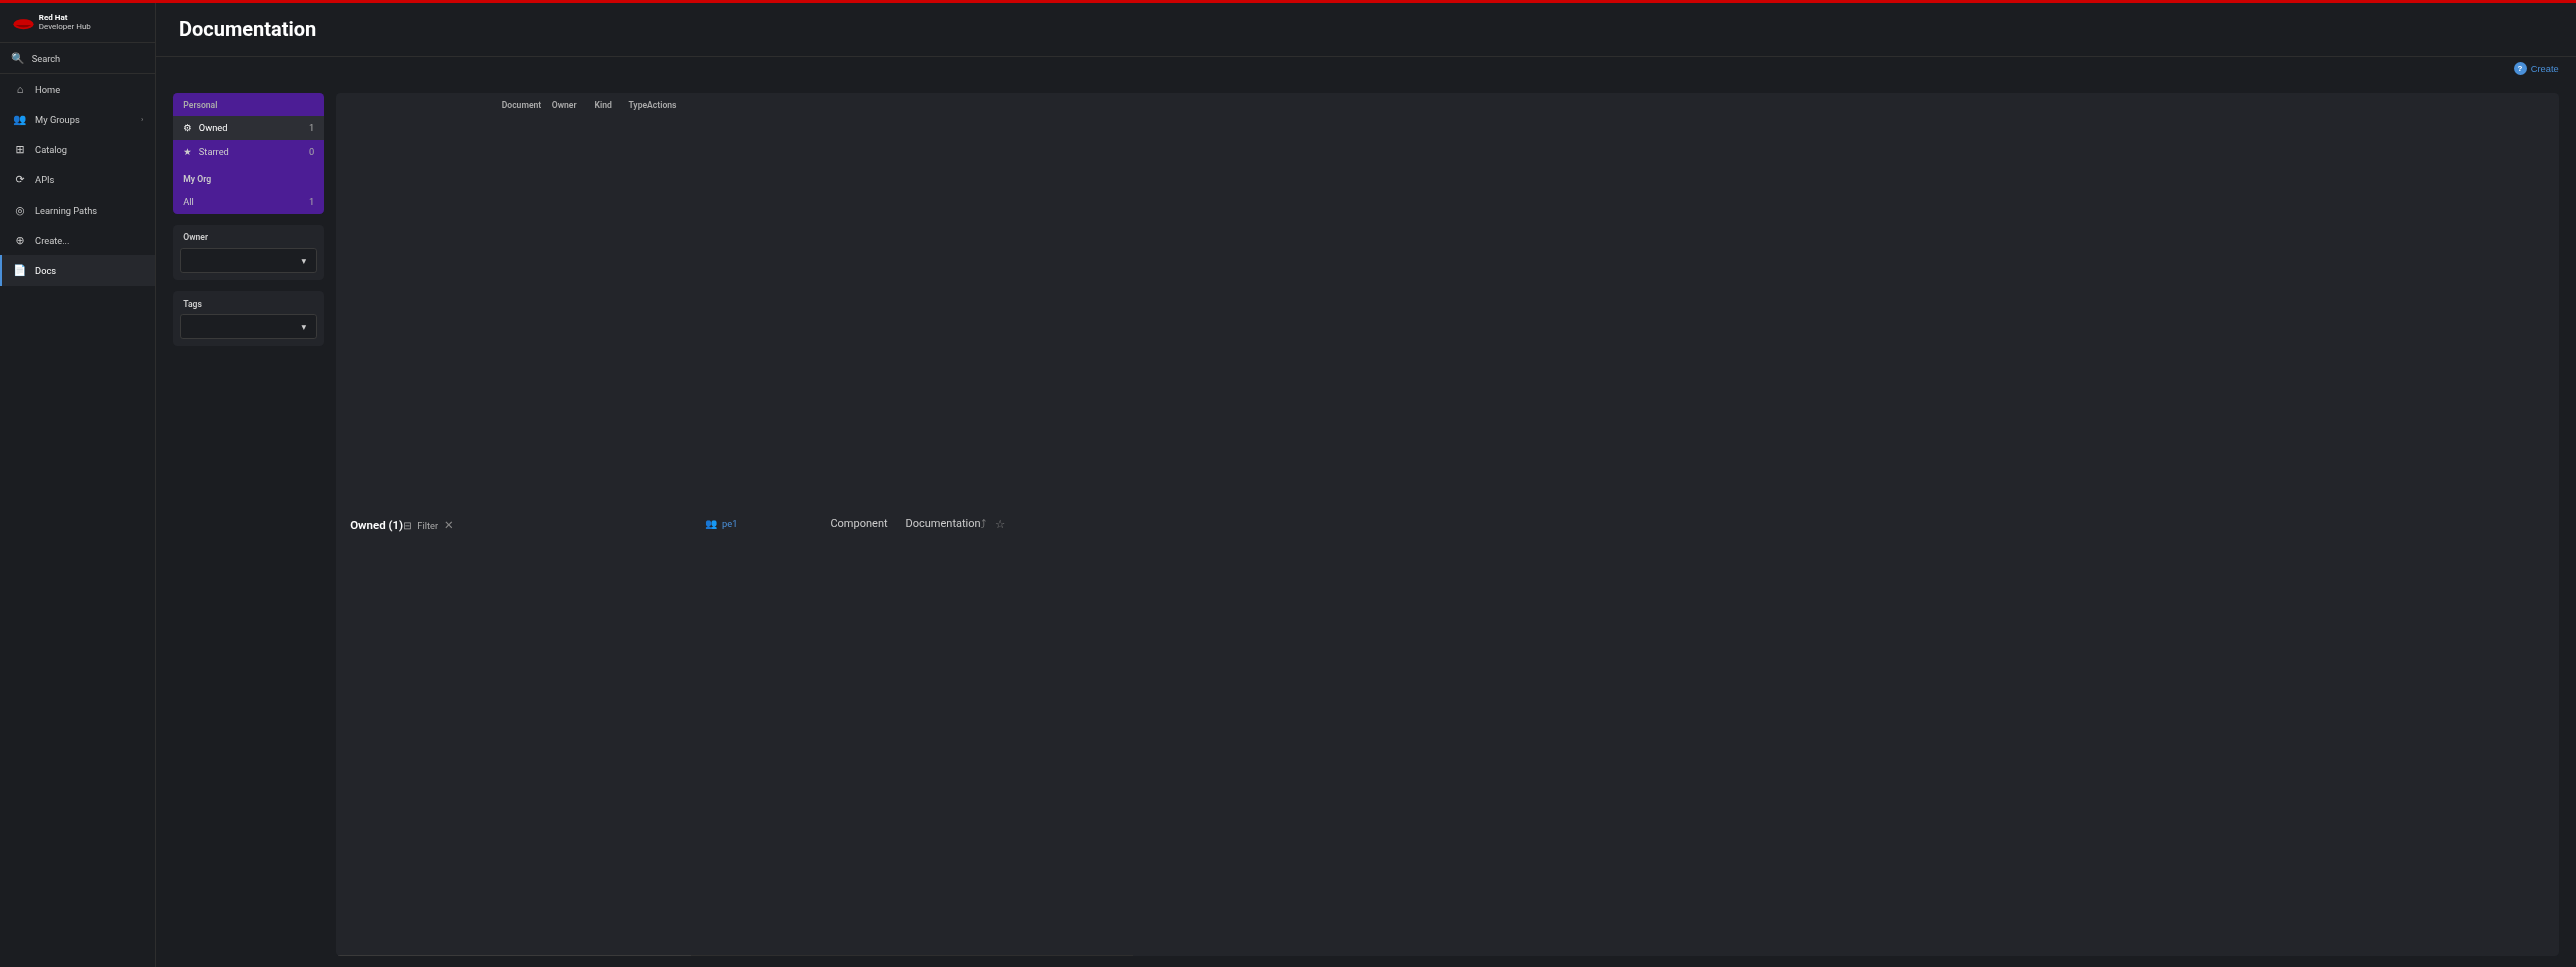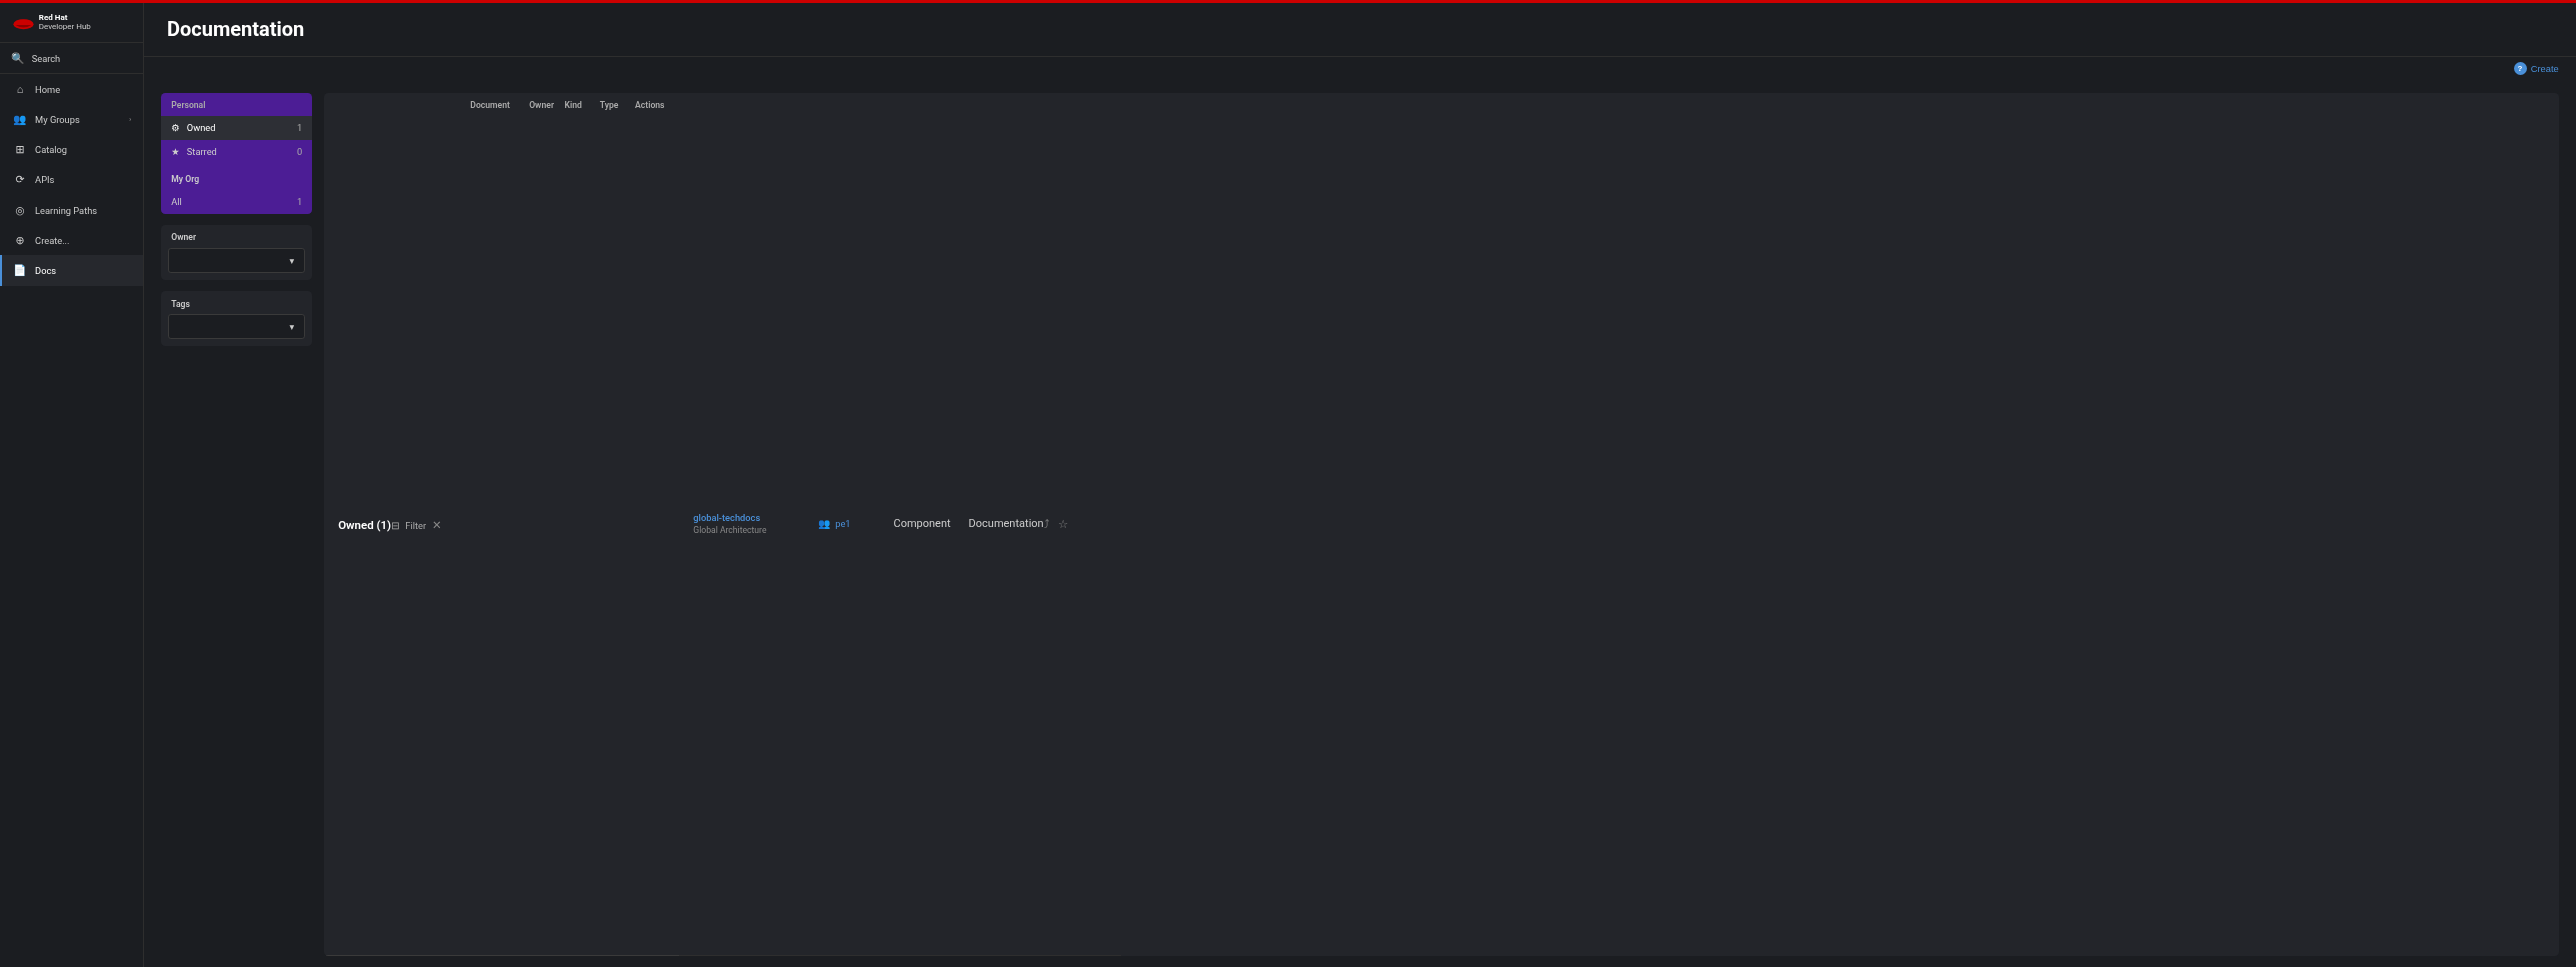--- a/index.html
+++ b/index.html
@@ -17,21 +17,21 @@
       background: #cc0000;
       flex-shrink: 0;
     }
     .app-layout {
       display: flex;
       flex: 1;
       overflow: hidden;
     }
     
     .sidebar {
-      width: 144px;
+      width: 156px;
       background: #1b1d21;
       border-right: 0.7px solid #2e2e2e;
       display: flex;
       flex-direction: column;
       flex-shrink: 0;
     }
     .sidebar-logo {
       display: flex;
       align-items: center;
       gap: 7.2px;
@@ -269,20 +269,21 @@
     }
     .table-columns {
       display: grid;
       grid-template-columns: 2fr 1.2fr 1.2fr 1.2fr 1fr;
       padding: 7.2px 14.4px;
       border-bottom: 0.7px solid #3a3a3a;
       font-size: 8.6px;
       font-weight: 600;
       color: #aaa;
       text-transform: none;
+      text-align: right;
     }
     .table-row {
       display: grid;
       grid-template-columns: 2fr 1.2fr 1.2fr 1.2fr 1fr;
       padding: 10px 14.4px;
       border-bottom: 0.7px solid #2e2e2e;
       align-items: center;
     }
     .doc-name {
       color: #4a90d9;
@@ -469,24 +470,20 @@
 
         <div class="table-columns">
           <div>Document</div>
           <div>Owner</div>
           <div>Kind</div>
           <div>Type</div>
           <div>Actions</div>
         </div>
 
         <div class="table-row">
-          <div>
-            <div class="doc-name">global-techdocs</div>
-            <div class="doc-subtitle">Global Architecture</div>
-          </div>
           <div class="owner-cell">
             <span class="owner-icon">👥</span>
             <span>pe1</span>
           </div>
           <div class="kind-cell">Component</div>
           <div class="type-cell">Documentation</div>
           <div class="actions-cell">
             <button class="action-icon" title="Share">⤴</button>
             <button class="action-icon" title="Star">☆</button>
           </div>

